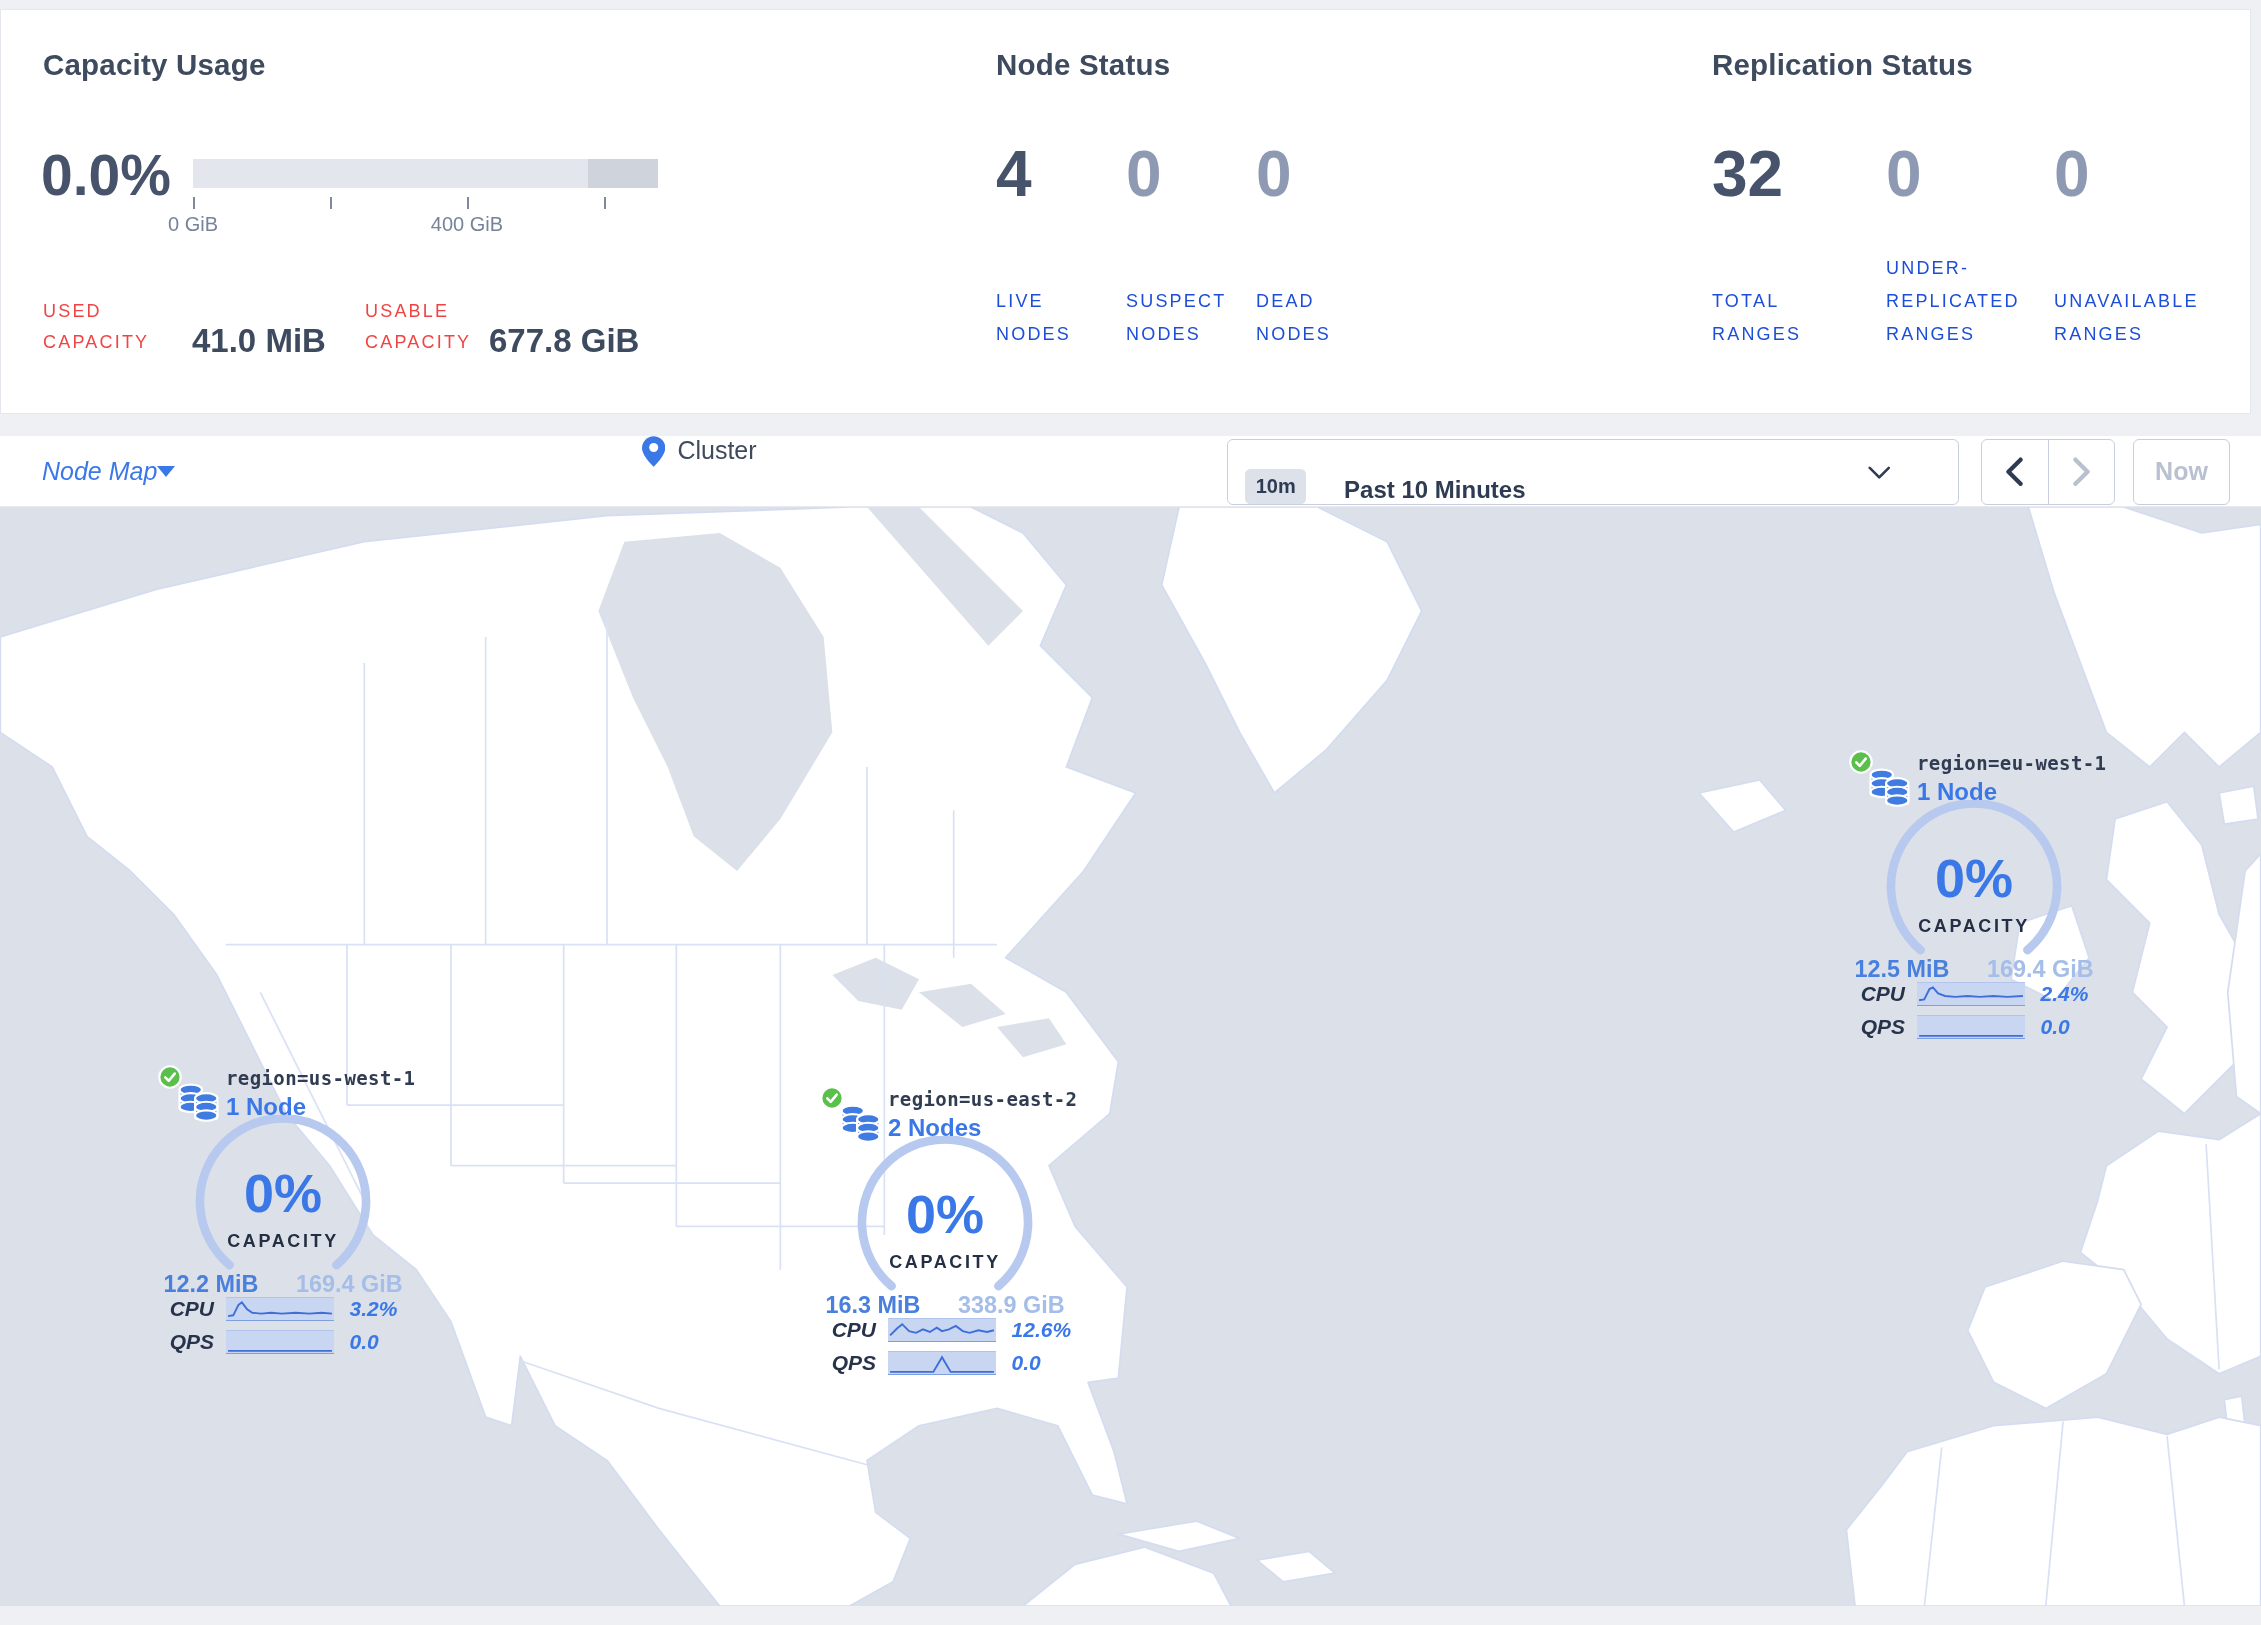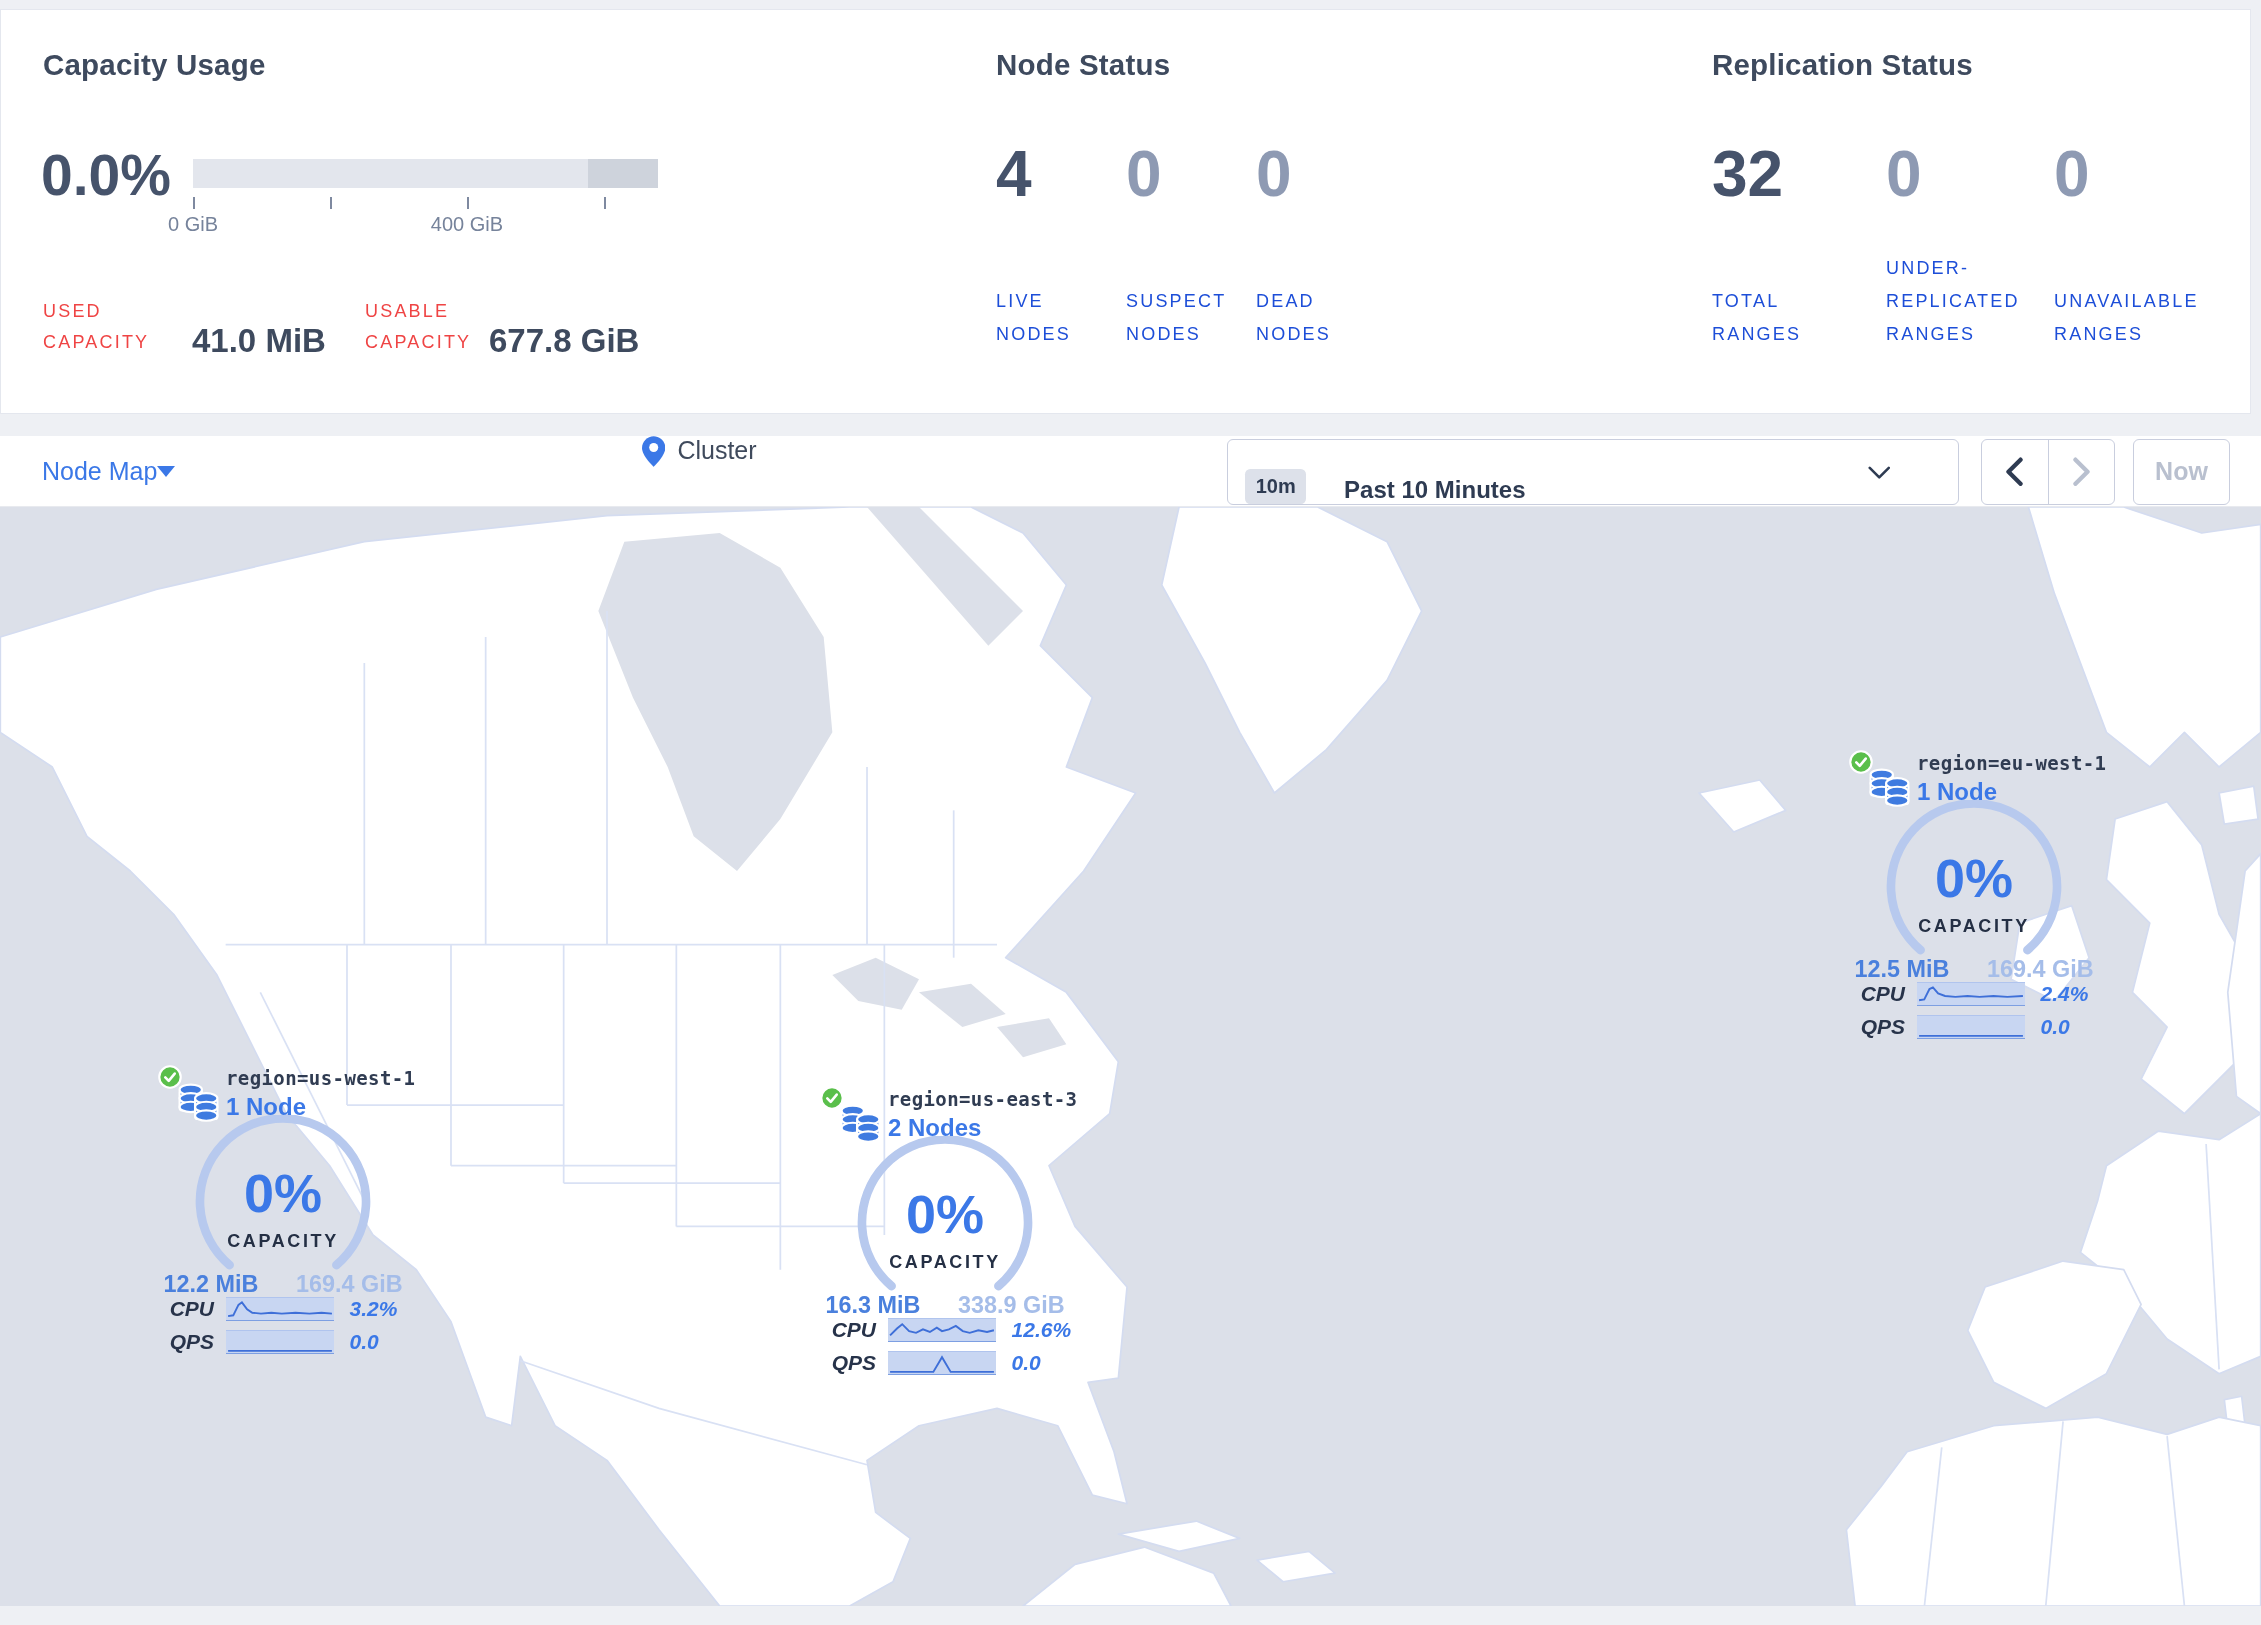--- a/index.html
+++ b/index.html
@@ -20,21 +20,21 @@
   .cap-pct{position:absolute;left:40px;top:132px;font-size:57px;font-weight:700;color:#46536b;}
   .cap-bar{position:absolute;left:192px;top:149px;width:465px;height:29.5px;background:#e3e6ed;}
   .cap-bar-dark{position:absolute;right:0;top:0;width:70px;height:29.5px;background:#ced3dc;}
   .cap-tick{position:absolute;top:187px;width:1.7px;height:12px;background:#7e89a0;}
   .cap-tick-label{position:absolute;top:203px;font-size:20px;color:#76839b;transform:translateX(-50%);white-space:nowrap;}
   .cap-kv-label{position:absolute;top:286px;font-size:18px;line-height:31px;letter-spacing:2.2px;color:#ef4444;font-weight:500;width:147px;}
   .cap-kv-value{position:absolute;top:312px;font-size:33px;font-weight:700;color:#3e4a5e;white-space:nowrap;}
   
   .toolbar{position:absolute;left:0;top:436px;width:2261px;height:71px;background:#ffffff;
     border-bottom:0.9px solid #e8eaef;box-sizing:border-box;}
-  .view-select{position:absolute;left:42px;top:0;height:71px;display:flex;align-items:center;cursor:pointer;}
+  .view-select{position:absolute;left:42px;top:0;height:71px;display:flex;align-items:center;cursor:pointer;font-style:italic;}
   .view-select .label{font-size:25px;color:#3b78e7;}
   .caret-down{width:0;height:0;border-left:9.5px solid transparent;border-right:9.5px solid transparent;border-top:11.3px solid #3b78e7;}
   .breadcrumb{position:absolute;left:642px;top:0;height:71px;display:flex;align-items:flex-start;gap:12px;}
   .breadcrumb .label{font-size:25px;color:#3f4a5c;}
   .time-select{position:absolute;left:1227px;top:2.6px;width:732px;height:66px;background:#fff;
     border:1.7px solid #c9cede;border-radius:6px;box-sizing:border-box;display:flex;align-items:flex-end;cursor:pointer;}
   .time-badge{margin-left:17.3px;background:#dde1ea;border-radius:5.2px;padding:6px 10.4px;font-size:20px;font-weight:700;color:#2e3b52;}
   .time-label{margin-left:38px;font-size:24px;font-weight:700;color:#2e3b52;}
   .time-chevron{position:absolute;right:68px;top:26px;}
   .arrow-group{position:absolute;left:1981px;top:2.6px;width:134px;height:66px;border:1.7px solid #c9cede;
@@ -285,21 +285,21 @@
         <ellipse cx="16" cy="10" rx="13" ry="6"></ellipse>
           <ellipse cx="16" cy="20" rx="13" ry="6"></ellipse>
           <ellipse cx="16" cy="30" rx="13" ry="6"></ellipse>
         <rect x="21" y="20" width="26" height="24" rx="3"></rect>
         <ellipse cx="34" cy="20" rx="13" ry="6"></ellipse>
           <ellipse cx="34" cy="30" rx="13" ry="6"></ellipse>
           <ellipse cx="34" cy="40" rx="13" ry="6"></ellipse>
       </g>
     </svg>
     <div class="m-txt">
-      <div class="m-region">region=us-east-3</div>
+      <div class="m-region">region=us-east-2</div>
       <div class="m-nodes">2 Nodes</div>
     </div>
   </div>
   <div class="gauge">
     <svg width="191" height="173" viewBox="0 0 220 200">
       <path d="M 48.3 173.5 A 96 96 0 1 1 171.7 173.5" fill="none" stroke="#b7c9ee" stroke-width="10" stroke-linecap="round"></path>
     </svg>
     <div class="gauge-pct">0%</div>
     <div class="gauge-cap">CAPACITY</div>
   </div>

